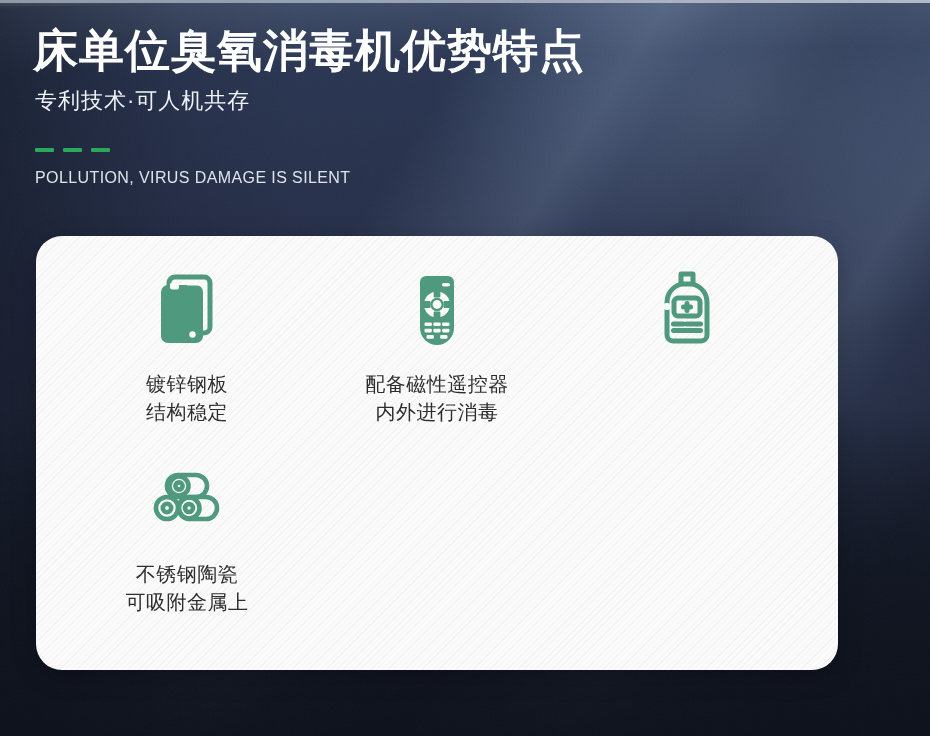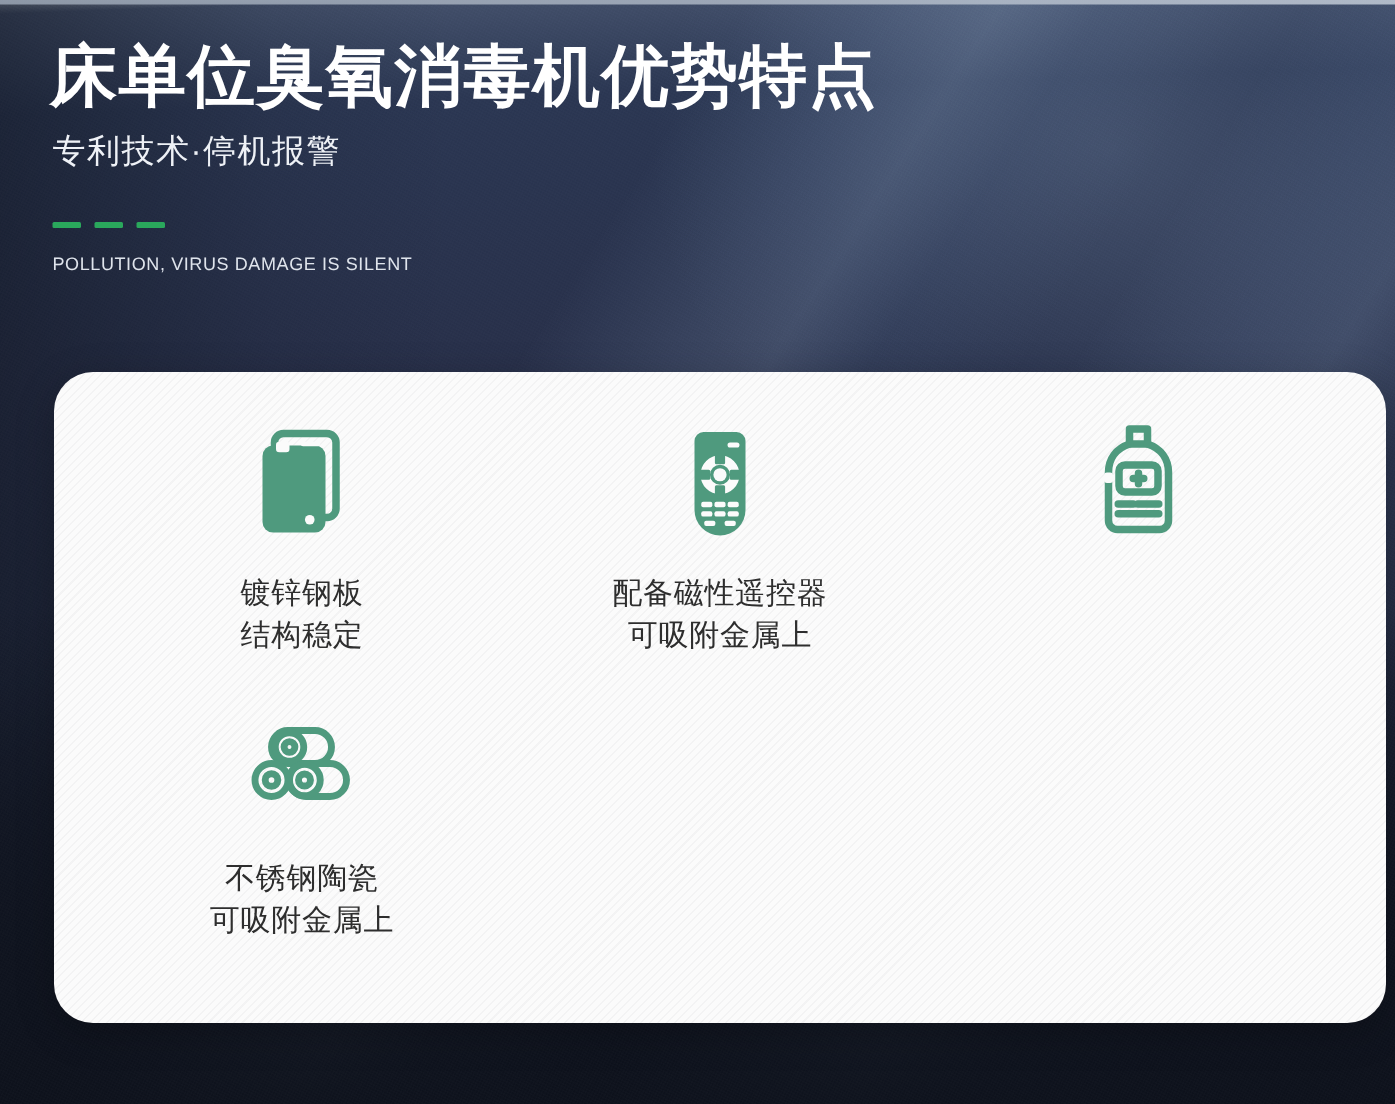--- a/index.html
+++ b/index.html
@@ -123,44 +123,43 @@
   }
   .dash {
     display: block;
     width: 19px;
     height: 4px;
     border-radius: 1px;
   }
   .eyebrow {
     margin-top: 17px;
     margin-left: 2px;
-    font-size: 12px;
+    font-size: 16px;
     letter-spacing: 0.4px;
     color: #dfe4ec;
     white-space: nowrap;
   }
 
   
   .card {
     position: absolute;
     left: 36px;
     top: 236px;
-    width: 888px;
+    width: 802px;
     height: 434px;
     border-radius: 26px;
     background-color: #fbfbfb;
     background-image:
       repeating-linear-gradient(135deg,
         rgba(0,0,0,0.000) 0px,
         rgba(0,0,0,0.000) 3px,
         rgba(110,110,120,0.055) 3px,
         rgba(110,110,120,0.055) 4px);
     box-shadow: 0 6px 26px rgba(0,0,0,0.22);
     overflow: hidden;
-    margin-top: 12px;
   }
 
   .grid {
     position: absolute;
     inset: 0;
     display: grid;
     grid-template-columns: repeat(3, 1fr);
     grid-template-rows: repeat(2, 1fr);
     padding: 26px 26px 20px 26px;
     box-sizing: border-box;
@@ -198,21 +197,21 @@
   <div class="bg-streaks"></div>
   <div class="bg-streaks2"></div>
   <div class="bg-glow"></div>
   <div class="bg-dark-left"></div>
   <div class="bg-dark-bottom"></div>
   <div class="bg-noise"></div>
   <div class="bg-topline"></div>
 
   <div class="header">
     <h1 class="headline">床单位臭氧消毒机优势特点</h1>
-    <div class="subline">专利技术·停机报警</div>
+    <div class="subline">专利技术·可人机共存</div>
     <div class="dash-row">
       <span class="dash" style="background:#2aa85c"></span>
       <span class="dash" style="background:#2aa85c"></span>
       <span class="dash" style="background:#2aa85c"></span>
     </div>
     <div class="eyebrow">POLLUTION, VIRUS DAMAGE IS SILENT</div>
   </div>
 
   <div class="card">
     <div class="grid">
@@ -261,21 +260,21 @@
               <rect x="44.1" y="52.5" width="7.4" height="3.6" rx="1.3"></rect>
               <rect x="26.5" y="58.8" width="7.4" height="3.6" rx="1.3"></rect>
               <rect x="35.3" y="58.8" width="7.4" height="3.6" rx="1.3"></rect>
               <rect x="44.1" y="58.8" width="7.4" height="3.6" rx="1.3"></rect>
               <rect x="28.5" y="65.1" width="7.4" height="3.6" rx="1.3"></rect>
               <rect x="42.1" y="65.1" width="7.4" height="3.6" rx="1.3"></rect>
             </g>
           </svg>
         </div>
         <div class="feature-label">配备磁性遥控器
-可吸附金属上</div>
+内外进行消毒</div>
       </div>
 
       <div class="feature">
         <div class="feature-icon">
           <svg width="78" height="80" viewBox="0 0 78 80" aria-hidden="true">
             <g fill="none" stroke="#4f9a7e" stroke-width="5" stroke-linejoin="round" stroke-linecap="round">
               <path d="M33 4 h12 v10 h-12 z"></path>
               <path d="M33 14 c-9 3 -14 10 -14 19 v32 a6 6 0 0 0 6 6 h28 a6 6 0 0 0 6 -6 v-32 c0 -9 -5 -16 -14 -19"></path>
               <rect x="26" y="28" width="26" height="18" rx="4"></rect>
               <path d="M39 33.5 v7 M35.5 37 h7"></path>

